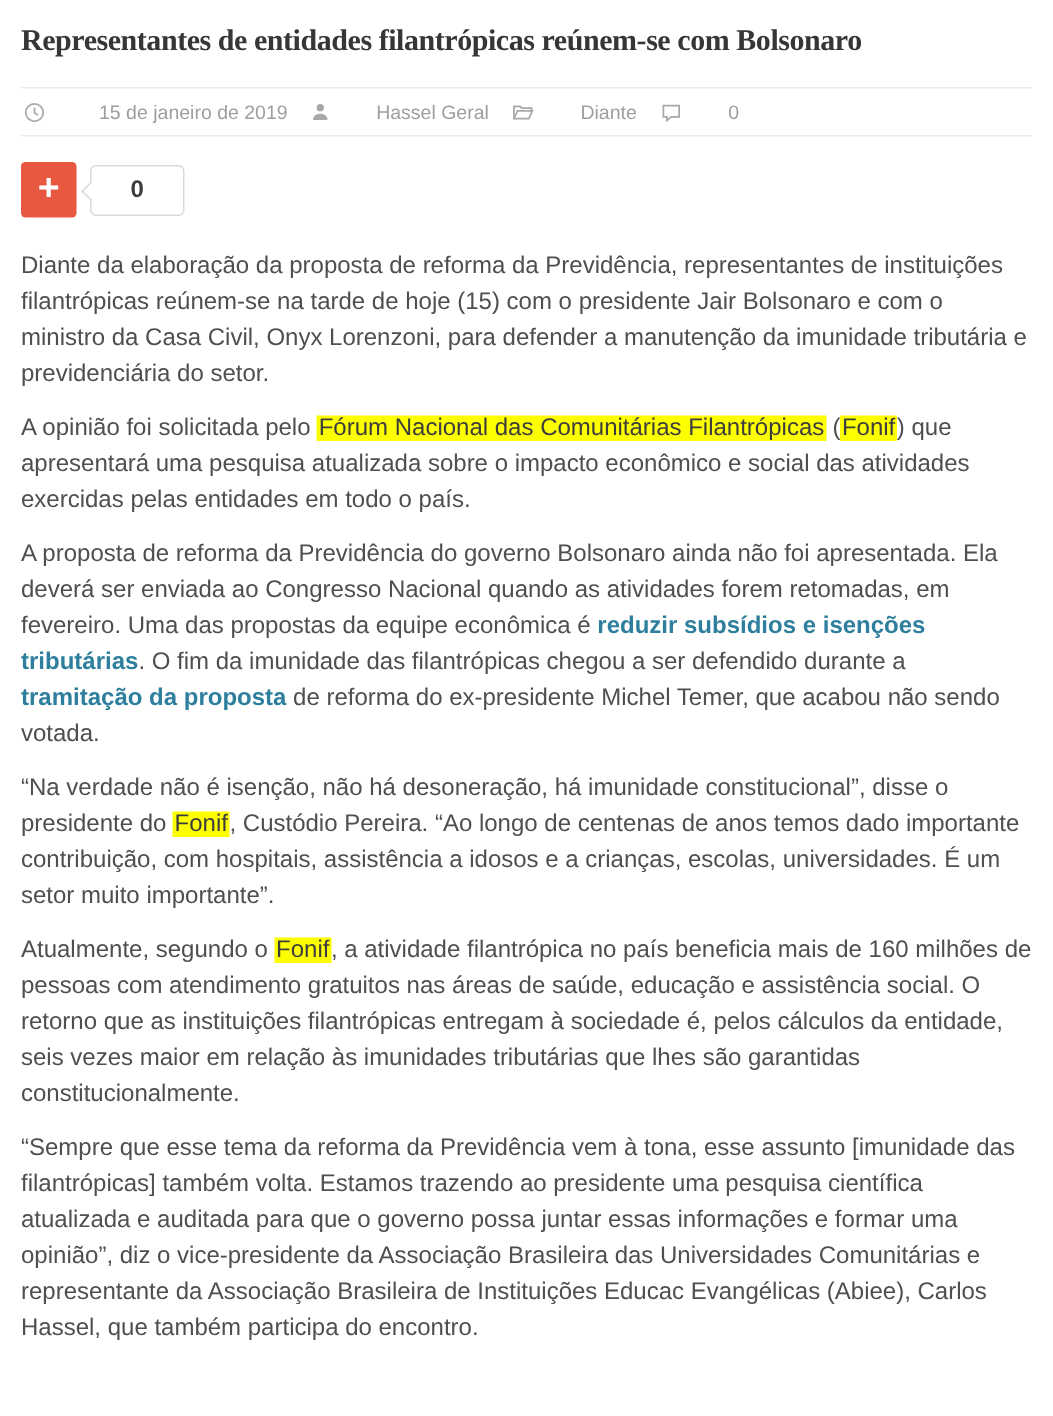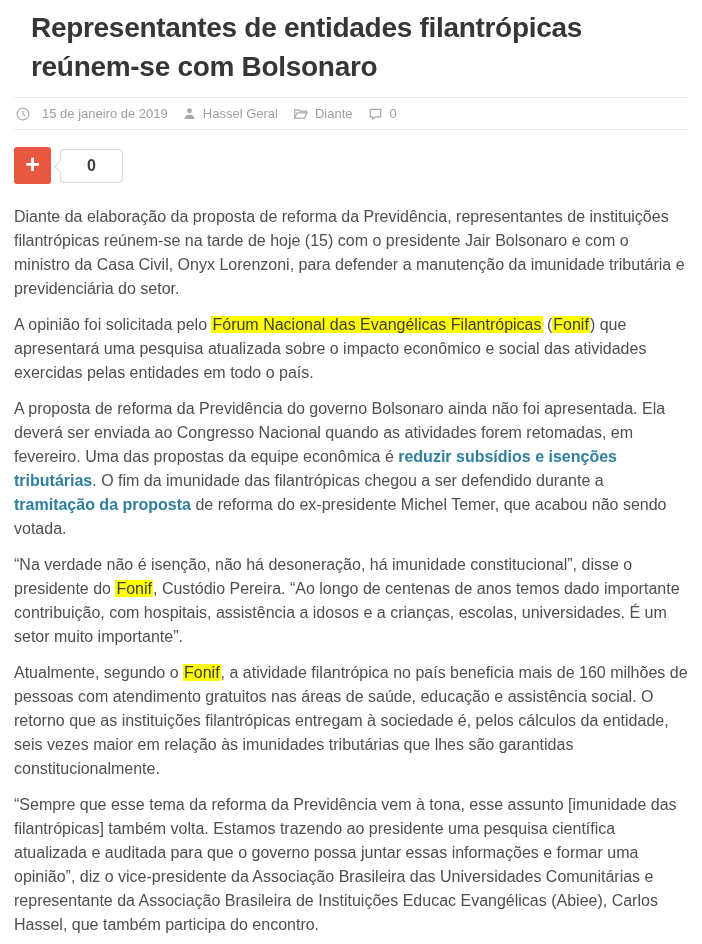--- a/index.html
+++ b/index.html
@@ -8,29 +8,29 @@
   }
   *{box-sizing:border-box;}
   html,body{margin:0;padding:0;background:#ffffff;}
   body{
     width:702px; min-height:944px;
     font-family:"Liberation Sans", sans-serif;
     color:var(--text);
   }
   .container{padding:0 14px;}
   h1.article-title{
-    margin:8px 17px 11px; font-size:28px; line-height:39px;
-    font-weight:700; color:var(--title); letter-spacing:-0.3px;
+    margin:8px 0 11px; font-size:20px; line-height:39px;
+    font-weight:700; color:var(--title); letter-spacing:-0.3px;font-family:Liberation Serif, serif;
   }
   .meta-bar{
     border-top:1px solid var(--border); border-bottom:1px solid var(--border);
     padding:8px 2px; display:flex; align-items:center;
     color:var(--meta); font-size:13px;
   }
-  .meta-item{display:flex; align-items:center; margin-right:15px; color:var(--meta); text-decoration:none;}
+  .meta-item{display:flex; align-items:center; margin-right:15px; color:var(--meta); text-decoration:none;gap:24px;}
   .meta-item .ic{display:inline-flex; margin-right:7px;}
   .meta-item.date .ic{margin-right:12px;}
   .ic svg{display:block;}
   .share-row{display:flex; align-items:center; margin:17px 0 21px;}
   .share-plus{
     width:37px; height:37px; background:var(--accent); color:#fff;
     border:none; border-radius:3px; font-size:25px; font-weight:700;
     display:flex; align-items:center; justify-content:center; cursor:pointer;
     font-family:"Liberation Sans", sans-serif; line-height:1; padding-bottom:3px;
   }
@@ -100,21 +100,21 @@
     <button class="share-plus">
       <span>+</span>
     </button>
     <div class="share-count">
       <span>0</span>
     </div>
   </div>
 
   <div class="article-body">
     <p><span>Diante da elaboração da proposta de reforma da Previdência, representantes de instituições filantrópicas reúnem-se na tarde de hoje (15) com o presidente Jair Bolsonaro e com o ministro da Casa Civil, Onyx Lorenzoni, para defender a manutenção da imunidade tributária e previdenciária do setor.</span></p>
-    <p><span>A opinião foi solicitada pelo </span><span class="seg-hl">Fórum Nacional das Evangélicas Filantrópicas</span><span> (</span><span class="seg-hl">Fonif</span><span>) que apresentará uma pesquisa atualizada sobre o impacto econômico e social das atividades exercidas pelas entidades em todo o país.</span></p>
+    <p><span>A opinião foi solicitada pelo </span><span class="seg-hl">Fórum Nacional das Comunitárias Filantrópicas</span><span> (</span><span class="seg-hl">Fonif</span><span>) que apresentará uma pesquisa atualizada sobre o impacto econômico e social das atividades exercidas pelas entidades em todo o país.</span></p>
     <p><span>A proposta de reforma da Previdência do governo Bolsonaro ainda não foi apresentada. Ela deverá ser enviada ao Congresso Nacional quando as atividades forem retomadas, em fevereiro. Uma das propostas da equipe econômica é </span><a href="#" class="seg-link">reduzir subsídios e isenções tributárias</a><span>. O fim da imunidade das filantrópicas chegou a ser defendido durante a </span><a href="#" class="seg-link">tramitação da proposta</a><span> de reforma do ex-presidente Michel Temer, que acabou não sendo votada.</span></p>
     <p><span>“Na verdade não é isenção, não há desoneração, há imunidade constitucional”, disse o presidente do </span><span class="seg-hl">Fonif</span><span>, Custódio Pereira. “Ao longo de centenas de anos temos dado importante contribuição, com hospitais, assistência a idosos e a crianças, escolas, universidades. É um setor muito importante”.</span></p>
     <p><span>Atualmente, segundo o </span><span class="seg-hl">Fonif</span><span>, a atividade filantrópica no país beneficia mais de 160 milhões de pessoas com atendimento gratuitos nas áreas de saúde, educação e assistência social. O retorno que as instituições filantrópicas entregam à sociedade é, pelos cálculos da entidade, seis vezes maior em relação às imunidades tributárias que lhes são garantidas constitucionalmente.</span></p>
     <p><span>“Sempre que esse tema da reforma da Previdência vem à tona, esse assunto [imunidade das filantrópicas] também volta. Estamos trazendo ao presidente uma pesquisa científica atualizada e auditada para que o governo possa juntar essas informações e formar uma opinião”, diz o vice-presidente da Associação Brasileira das Universidades Comunitárias e representante da Associação Brasileira de Instituições Educac Evangélicas (Abiee), Carlos Hassel, que também participa do encontro.</span></p>
 
   </div>
 
 </div>
 
 </body></html>

